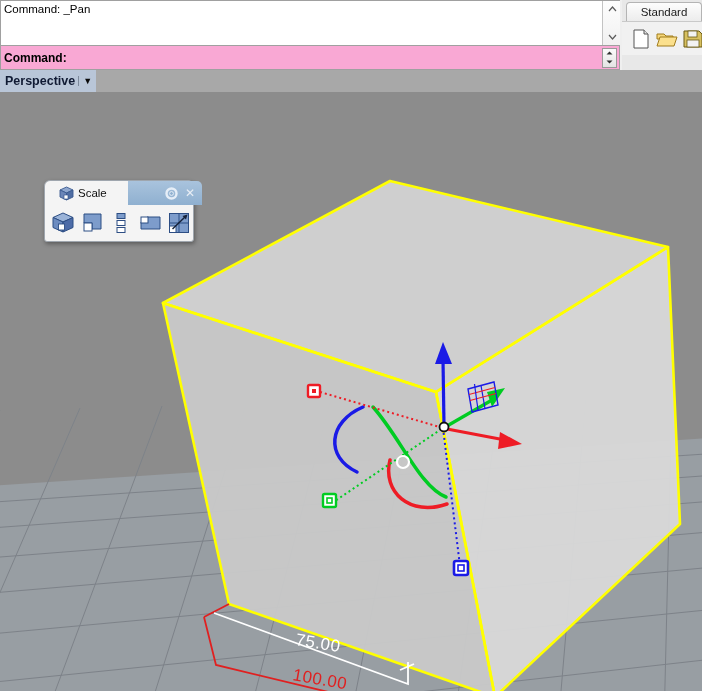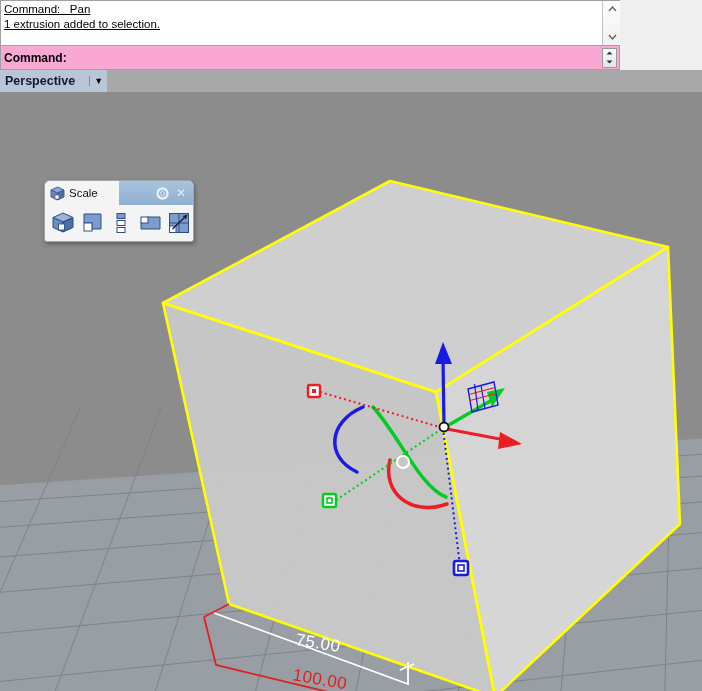--- a/index.html
+++ b/index.html
@@ -15,21 +15,21 @@
   .top-area { position: absolute; left:0; top:0; width:702px; height:70px; background:#efefef; }
 
   .cmd-wrap {
     position:absolute; left:0; top:0; width:620px; height:46px;
     background:#ffffff; border:1px solid #a0a0a0; border-right:none;
   }
   .cmd-history {
     position:absolute; left:0; top:0; width:600px; height:44px;
     padding:1px 3px; background:#ffffff;
     font-size:11.5px; line-height:14.4px; color:#000;
-    white-space:nowrap; overflow:hidden;text-decoration:underline;
+    white-space:nowrap; overflow:hidden;
   }
   .cmd-history div { height:14.5px; }
 
   .cmd-scroll {
     position:absolute; right:0; top:0; width:18px; height:44px;
     background:linear-gradient(#fdfdfd,#f1f1f1);
     border-left:1px solid #c3c3c3;
   }
   .sb-btn {
     position:absolute; left:0; width:18px; height:16px;
@@ -85,37 +85,37 @@
     background:#8c8c8c; overflow:hidden;
   }
   .vp-title {
     position:absolute; left:0; top:0; width:702px; height:22px;
     background:#a8a8a8;
     display:flex; align-items:center; z-index:6;
   }
   .vp-title-tab {
     height:22px; padding:0 4px 0 5px;
     background:#b9c6d8;
-    display:flex; align-items:center; gap:14px;
+    display:flex; align-items:center; gap:3px;
   }
   .vp-title-text { font-size:12.5px; font-weight:bold; color:#101a33; }
   .vp-caret { font-size:9px; color:#0a0a0a; border-left:1px solid #7d8a9c; padding-left:4px; }
 
   .vp-canvas { position:absolute; left:0; top:22px; width:702px; height:599px; }
 
   
   .scale-tb {
     position:absolute; left:44px; top:110px; width:150px; height:62px;
     background:#f4f4f4; border:1px solid #9fa6ae;
     border-radius:6px 6px 3px 3px;
     box-shadow:1px 2px 4px rgba(0,0,0,.35);
     z-index:20;
   }
   .scale-tb-head {
-    position:absolute; left:0; top:0; width:148px; height:24px;
+    position:absolute; left:9px; top:0; width:148px; height:24px;
     border-radius:5px 5px 0 0; overflow:hidden;
     display:flex; align-items:center;
   }
   .sth-left {
     width:74px; height:24px; background:#f4f4f4;
     display:flex; align-items:center; gap:4px; padding-left:5px;
   }
   .sth-right {
     flex:1; height:24px; background:linear-gradient(#a9c3dd,#8fb0d0);
     display:flex; align-items:center; justify-content:flex-end; gap:7px; padding-right:7px;
@@ -136,21 +136,20 @@
 </head>
 <body>
 
 <div id="app">
 
   <div class="top-area">
 
     <div class="cmd-wrap">
       <div class="cmd-history">
         <div>Command: _Pan</div>
-        <div>1 extrusion added to selection.</div>
       </div>
       <div class="cmd-scroll">
         <div class="sb-btn up">
           <svg width="9" height="6" viewBox="0 0 9 6">
               <path d="M1 5 L4.5 1 L8 5" fill="none" stroke="#5b5b5b" stroke-width="1.2"></path>
             </svg>
         </div>
         <div class="sb-btn down">
           <svg width="9" height="6" viewBox="0 0 9 6">
               <path d="M1 1 L4.5 5 L8 1" fill="none" stroke="#5b5b5b" stroke-width="1.2"></path>
@@ -165,20 +164,50 @@
       <div class="spin">
         <svg width="7" height="4" viewBox="0 0 7 4">
             <path d="M0.5 3.5 L3.5 0.5 L6.5 3.5" fill="#333"></path>
           </svg>
         <svg width="7" height="4" viewBox="0 0 7 4">
             <path d="M0.5 0.5 L3.5 3.5 L6.5 0.5" fill="#333"></path>
           </svg>
       </div>
     </div>
 
+    <div class="tb-panel">
+      <div class="tb-tab">
+        <span>Standard</span>
+      </div>
+      <div class="tb-row">
+
+        <div class="tb-ico">
+          <svg width="22" height="22" viewBox="0 0 22 22">
+            <path d="M4 2 H14 L18 6 V20 H4 Z" fill="#ffffff" stroke="#555" stroke-width="1"></path>
+            <path d="M14 2 V6 H18" fill="#e2e2e2" stroke="#555" stroke-width="1"></path>
+          </svg>
+        </div>
+
+        <div class="tb-ico">
+          <svg width="22" height="22" viewBox="0 0 22 22">
+            <path d="M1 6 H8 L10 8 H17 V11 H1 Z" fill="#f6d77a" stroke="#a07c1d" stroke-width="1"></path>
+            <path d="M1 18 L4 9 H21 L18 18 Z" fill="#fbe08d" stroke="#a07c1d" stroke-width="1"></path>
+          </svg>
+        </div>
+
+        <div class="tb-ico">
+          <svg width="22" height="22" viewBox="0 0 22 22">
+            <path d="M2 3 H17 L20 6 V19 H2 Z" fill="#d7c060" stroke="#6a5a14" stroke-width="1"></path>
+            <rect x="6" y="3" width="9" height="6" fill="#f3f3f3" stroke="#6a5a14" stroke-width="0.8"></rect>
+            <rect x="5" y="12" width="12" height="7" fill="#f3f3f3" stroke="#6a5a14" stroke-width="0.8"></rect>
+          </svg>
+        </div>
+
+      </div>
+    </div>
   </div>
 
   <div class="viewport">
 
     <div class="vp-title">
       <div class="vp-title-tab">
         <span class="vp-title-text">Perspective</span>
         <span class="vp-caret">▼</span>
       </div>
     </div>

